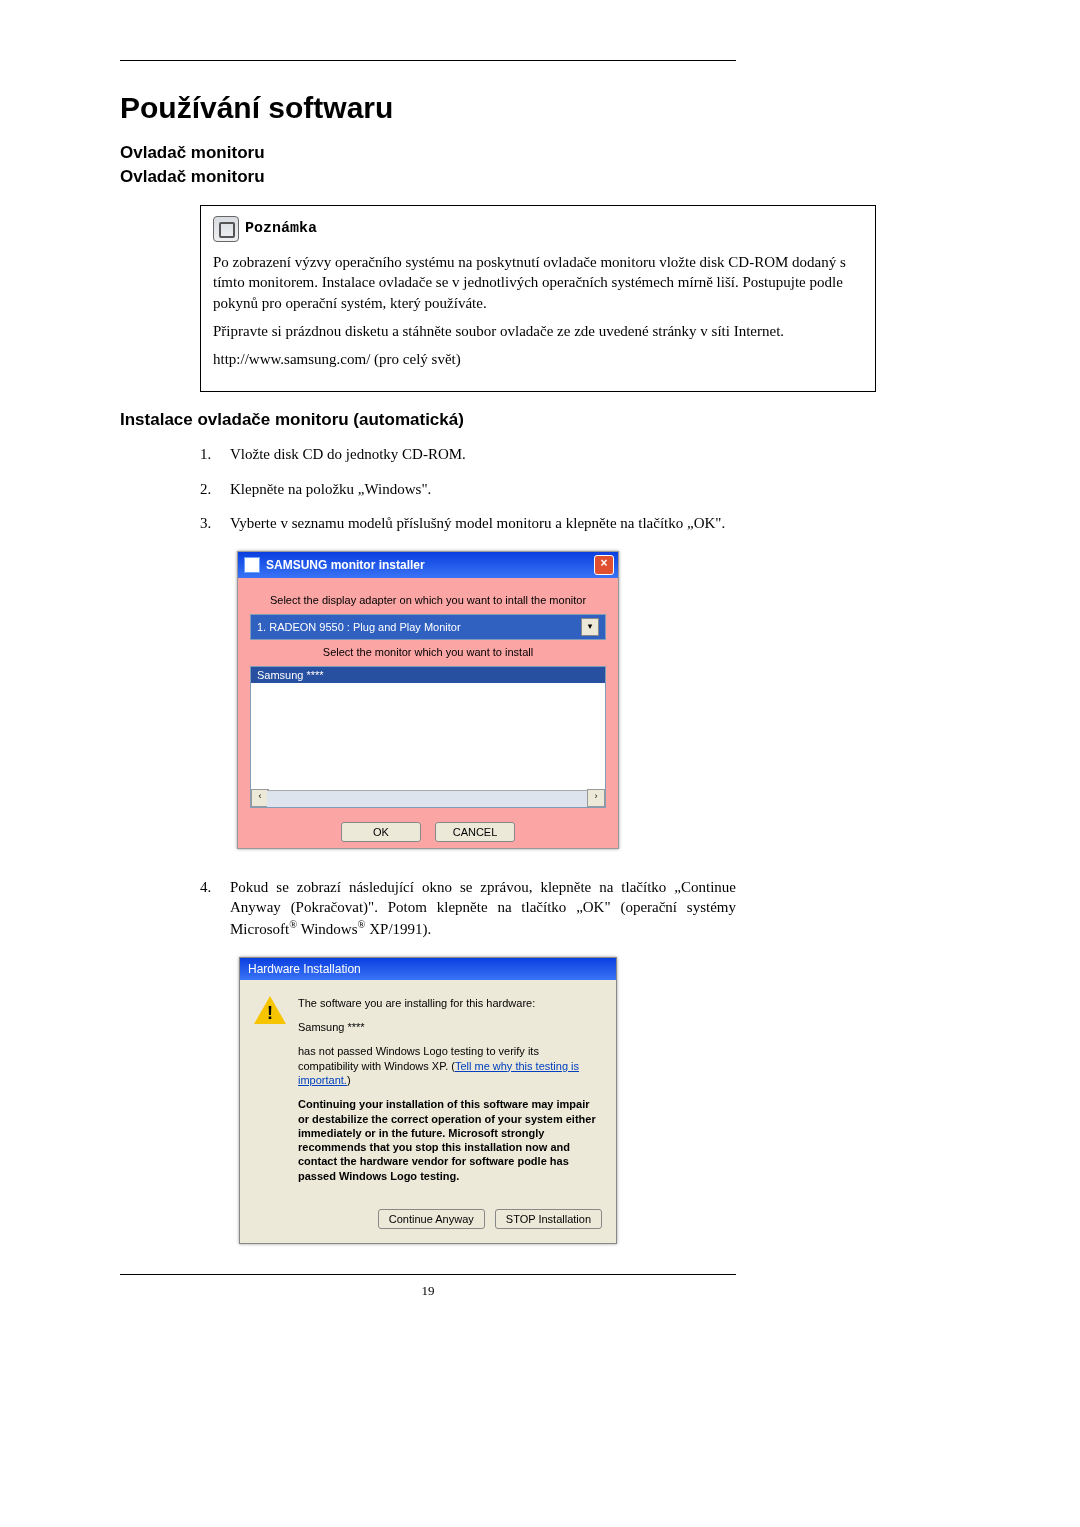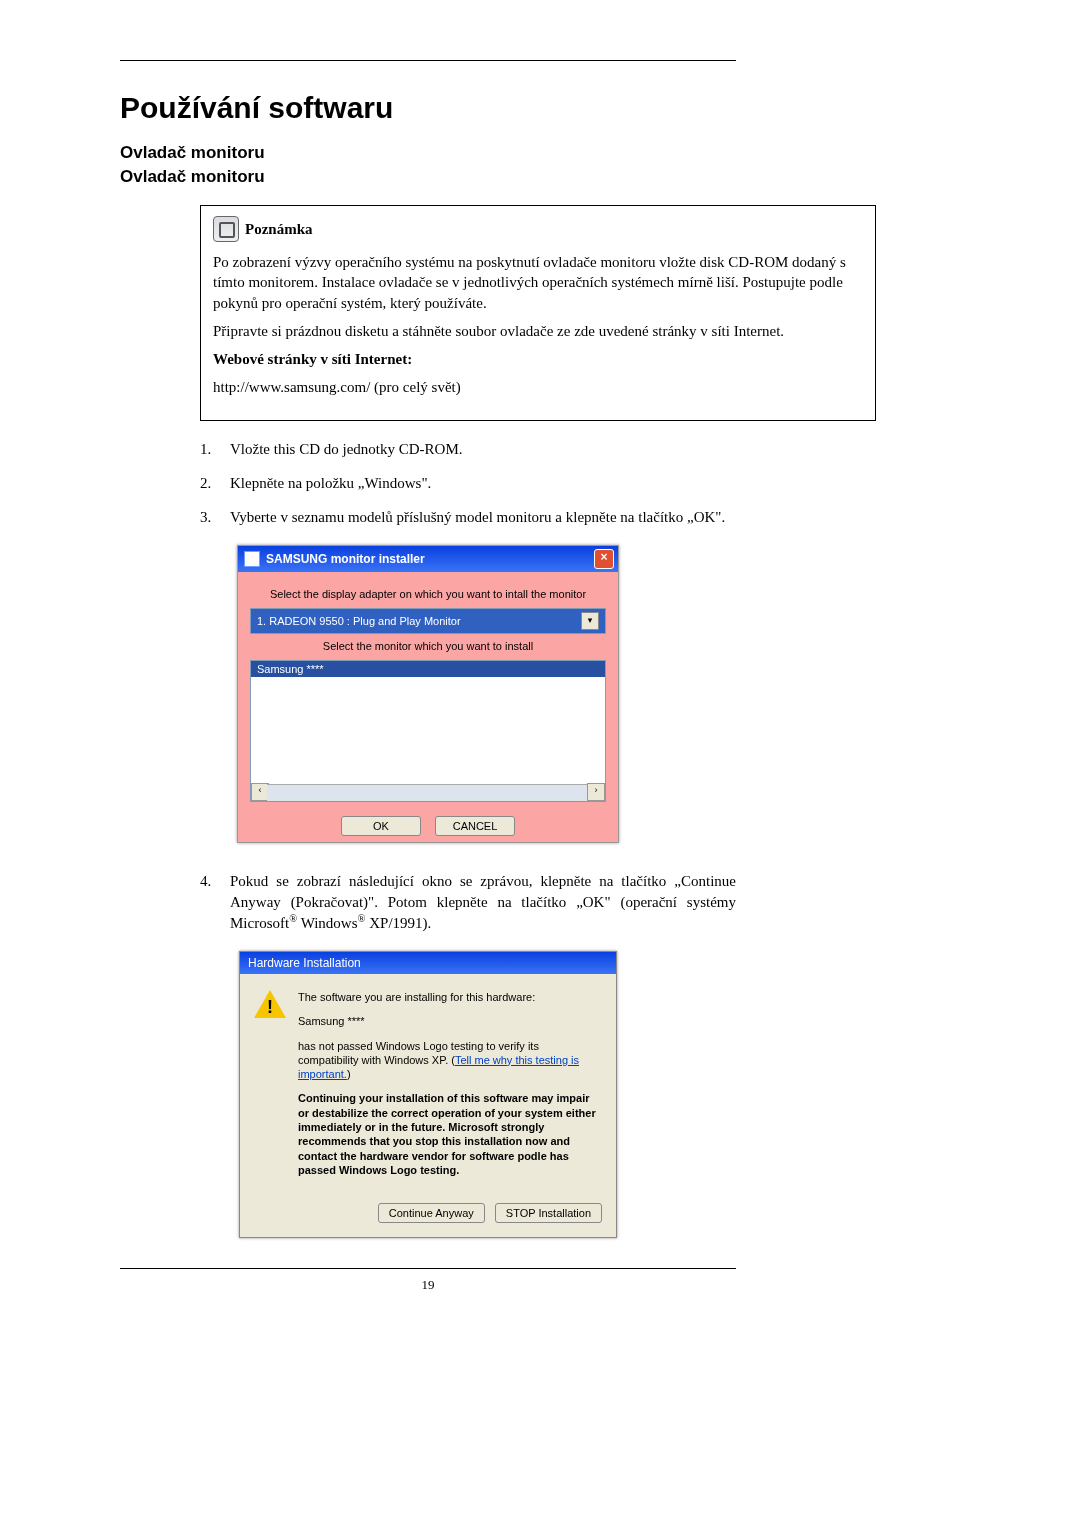--- a/index.html
+++ b/index.html
@@ -41,20 +41,21 @@
     padding: 10px 12px 14px 12px;
     font-size: 15px;
     line-height: 1.35;
   }
   .note-header {
     display: flex;
     align-items: center;
     font-weight: bold;
     font-size: 15px;
     margin-bottom: 10px;
+    font-family: Liberation Mono, monospace;
   }
   .note-icon {
     width: 24px;
     height: 24px;
     background: linear-gradient(#d9dce0, #eef0f2);
     border: 1px solid #666;
     border-radius: 4px;
     margin-right: 6px;
     position: relative;
   }
@@ -246,29 +247,29 @@
   <h2>Ovladač monitoru</h2>
   <h2>Ovladač monitoru</h2>
 
   <div class="note-box">
     <div class="note-header">
       <span class="note-icon"></span>
       <span>Poznámka</span>
     </div>
     <p>Po zobrazení výzvy operačního systému na poskytnutí ovladače monitoru vložte disk CD-ROM dodaný s tímto monitorem. Instalace ovladače se v jednotlivých operačních systémech mírně liší. Postupujte podle pokynů pro operační systém, který používáte.</p>
     <p>Připravte si prázdnou disketu a stáhněte soubor ovladače ze zde uvedené stránky v síti Internet.</p>
-    <p class="bold">Webové stránky v síti Internet:</p>
     <p>http://www.samsung.com/ (pro celý svět)</p>
   </div>
 
+  <h2>Instalace ovladače monitoru (automatická)</h2>
 
   <div class="instr-list">
     <div class="instr-item">
       <span class="instr-num">1.</span>
-      <span class="instr-text">Vložte this CD do jednotky CD-ROM.</span>
+      <span class="instr-text">Vložte disk CD do jednotky CD-ROM.</span>
     </div>
     <div class="instr-item">
       <span class="instr-num">2.</span>
       <span class="instr-text">Klepněte na položku „Windows".</span>
     </div>
     <div class="instr-item">
       <span class="instr-num">3.</span>
       <span class="instr-text">Vyberte v seznamu modelů příslušný model monitoru a klepněte na tlačítko „OK".</span>
     </div>
   </div>

